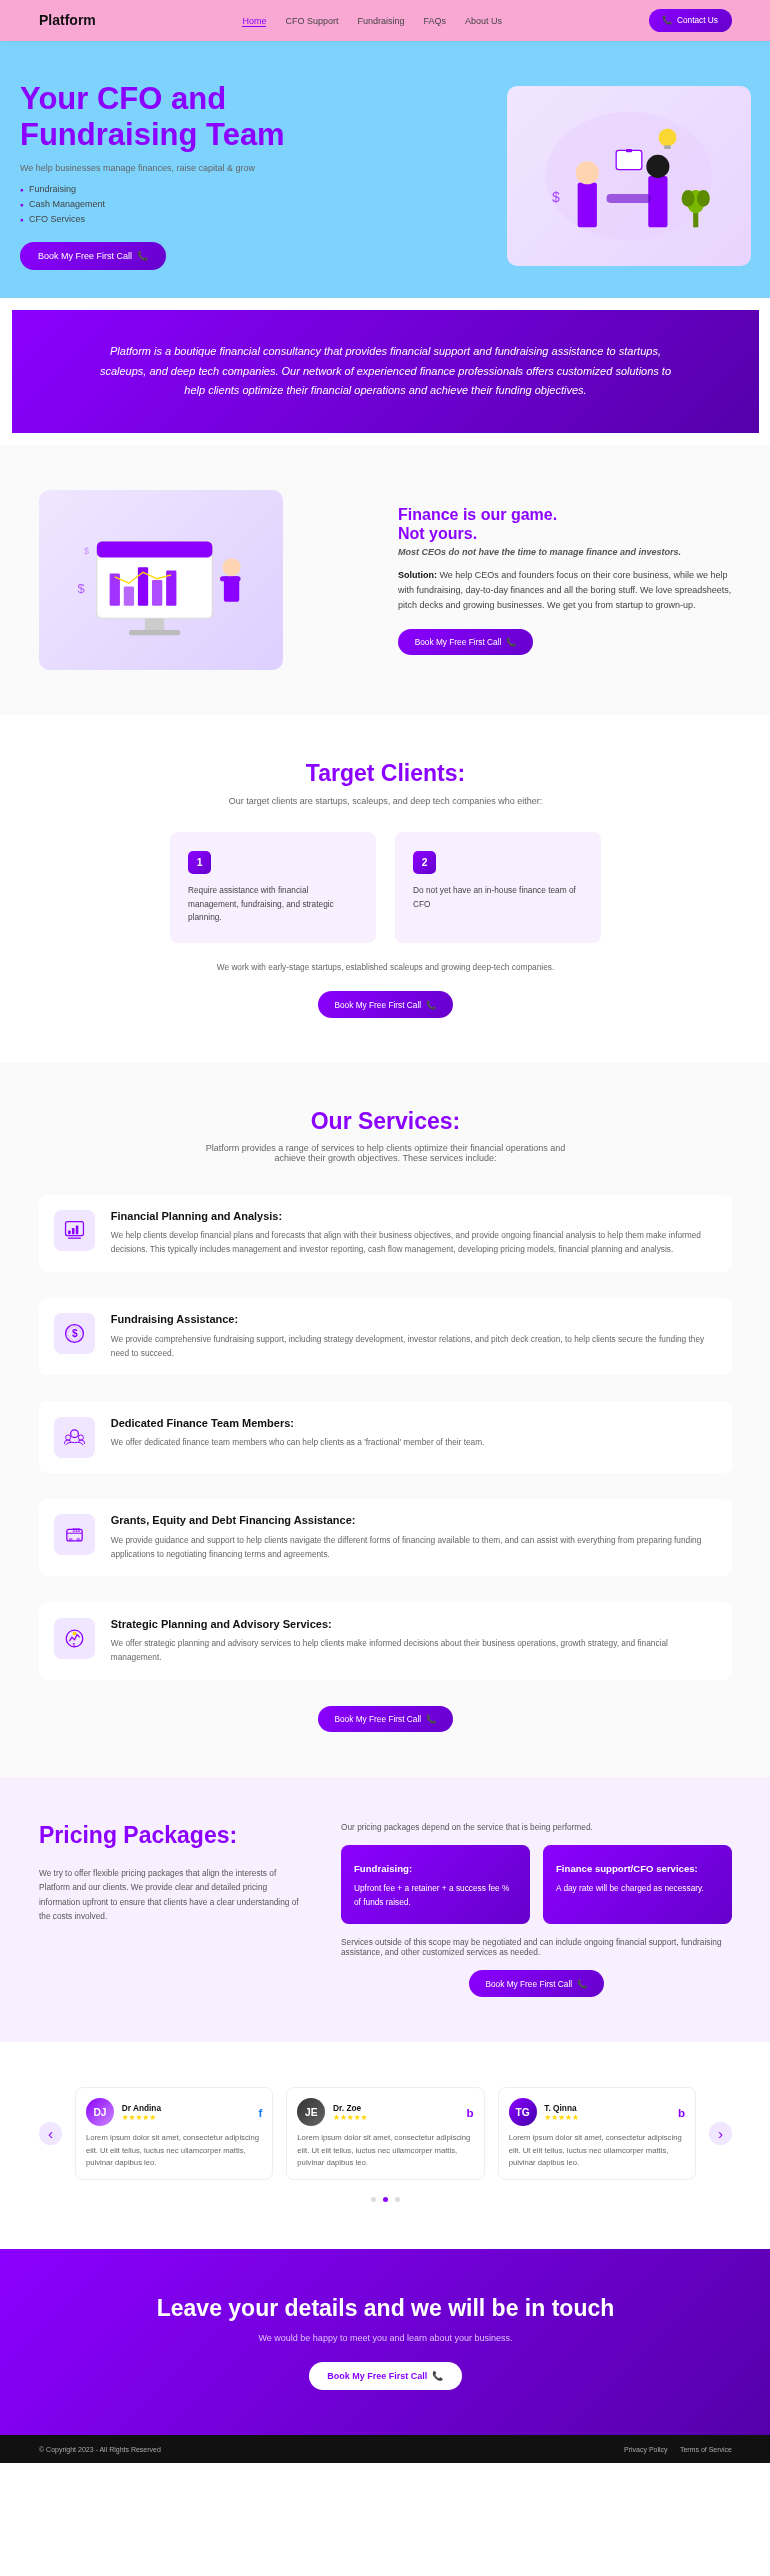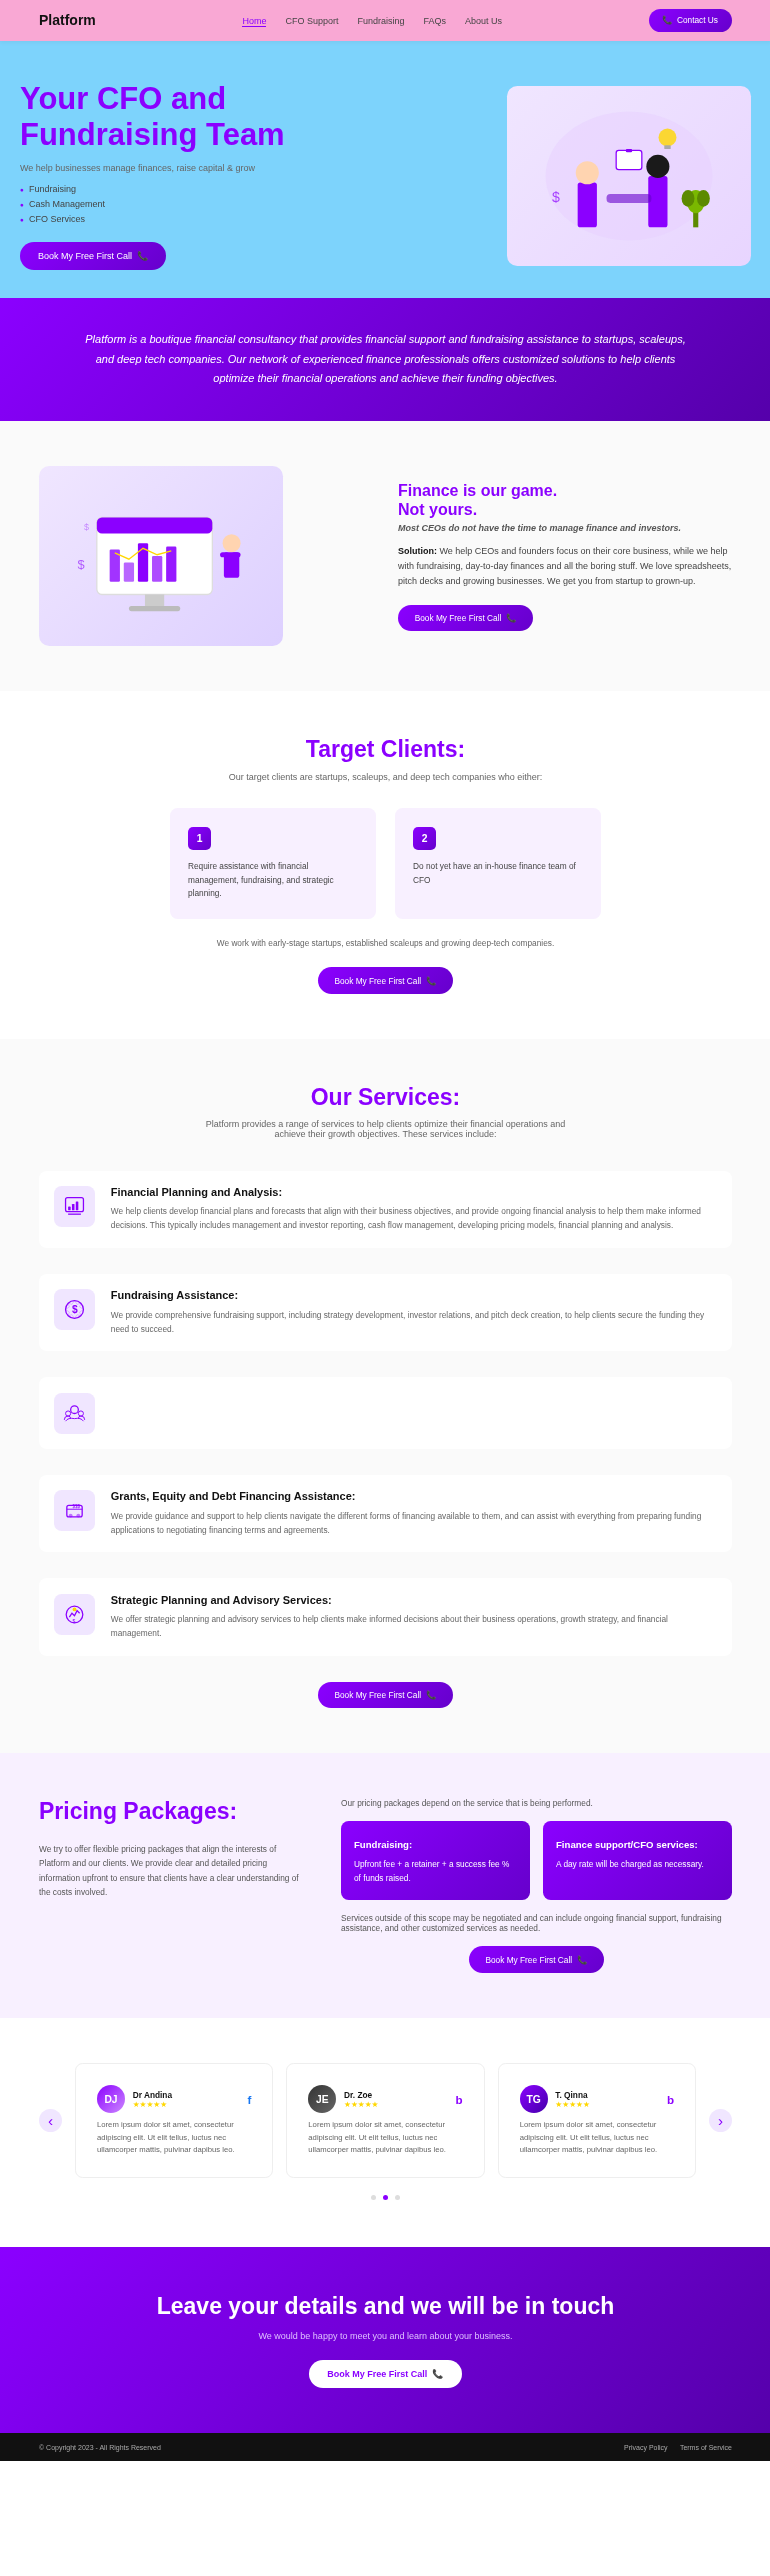--- a/index.html
+++ b/index.html
@@ -40,21 +40,21 @@
     .hero-img {
       width: 244px; height: 180px;
       background: linear-gradient(135deg, #f0e6ff 0%, #e8d5ff 100%);
       border-radius: 10.3px; display: flex; align-items: center; justify-content: center;
       overflow: hidden; position: relative;
     }
 
     
     .about-banner {
       background: linear-gradient(135deg, #8B00FF, #5500aa);
-      padding: 32px 77px; text-align: center; margin: 0;
+      padding: 32px 77px; text-align: center; margin: 12px;
     }
     .about-banner p {
       color: #fff; font-size: 11px; line-height: 1.8; font-style: italic; font-weight: 400;
     }
 
     
     .finance-section {
       display: flex; align-items: center; justify-content: space-between;
       padding: 45px 39px; background: #fafafa;
     }
@@ -131,21 +131,21 @@
     .testimonials-section { padding: 45px 39px; background: #fff; }
     .testimonials-section h2 { font-size: 23px; font-weight: 800; color: #111; text-align: center; margin-bottom: 26px; }
     .testimonials-section h2 span { color: #8B00FF; }
     .testimonials-row { display: flex; align-items: center; gap: 13px; }
     .testi-arrow {
       font-size: 15.4px; color: #8B00FF; cursor: pointer;
       background: #f0e6ff; border-radius: 50%; width: 23px; height: 23px;
       display: flex; align-items: center; justify-content: center; flex-shrink: 0;
     }
     .testi-cards { display: flex; gap: 13px; flex: 1; }
-    .testi-card { flex: 1; padding: 21px; border: 0.6px solid #eee; border-radius: 7.7px; }
+    .testi-card { flex: 1; padding: 10px; border: 0.6px solid #eee; border-radius: 7.7px; }
     .testi-header { display: flex; align-items: center; gap: 7.7px; margin-bottom: 6.4px; }
     .testi-avatar {
       width: 28px; height: 28px; border-radius: 50%;
       background: linear-gradient(135deg, #8B00FF, #cc88ff);
       display: flex; align-items: center; justify-content: center;
       color: #fff; font-weight: 700; font-size: 10.3px;
     }
     .testi-name { font-size: 8.3px; font-weight: 700; color: #111; }
     .testi-stars { color: #FFD700; font-size: 7.7px; }
     .testi-social { margin-left: auto; color: #1877F2; font-size: 11.6px; }
@@ -357,20 +357,24 @@
     <div class="service-icon">
       <svg width="23" height="23" viewBox="0 0 36 36">
         <circle cx="18" cy="12" r="6" fill="none" stroke="#8B00FF" stroke-width="2"></circle>
         <circle cx="8" cy="18" r="4" fill="none" stroke="#8B00FF" stroke-width="1.5"></circle>
         <circle cx="28" cy="18" r="4" fill="none" stroke="#8B00FF" stroke-width="1.5"></circle>
         <path d="M4 30 Q8 24 18 26 Q28 24 32 30" fill="none" stroke="#8B00FF" stroke-width="1.5"></path>
         <path d="M12 26 Q12 22 8 22 Q2 22 2 28" fill="none" stroke="#8B00FF" stroke-width="1.5"></path>
         <path d="M24 26 Q24 22 28 22 Q34 22 34 28" fill="none" stroke="#8B00FF" stroke-width="1.5"></path>
       </svg>
     </div>
+    <div>
+      <h3>Dedicated Finance Team Members:</h3>
+      <p>We offer dedicated finance team members who can help clients as a 'fractional' member of their team.</p>
+    </div>
   </div>
 
   <div class="service-item">
     <div class="service-icon">
       <svg width="23" height="23" viewBox="0 0 36 36" style="font-size:28px">
         <rect x="6" y="10" width="24" height="18" rx="3" fill="none" stroke="#8B00FF" stroke-width="2"></rect>
         <line x1="6" y1="16" x2="30" y2="16" stroke="#8B00FF" stroke-width="1.5"></line>
         <circle cx="12" cy="26" r="3" fill="#8B00FF" opacity="0.5"></circle>
         <circle cx="24" cy="26" r="3" fill="#8B00FF" opacity="0.5"></circle>
         <text x="15" y="14" font-size="7" fill="#8B00FF">$$$</text>

